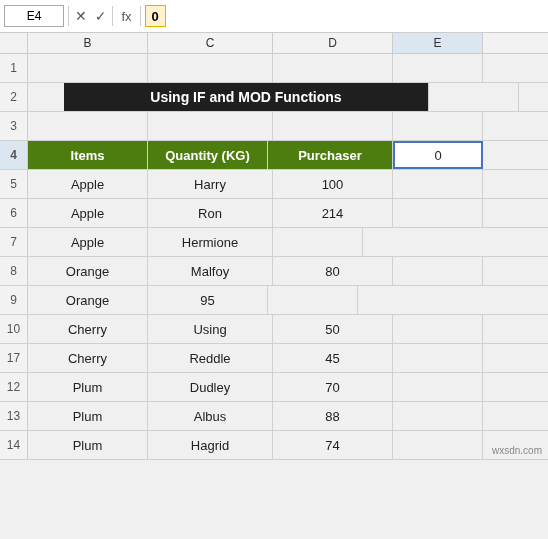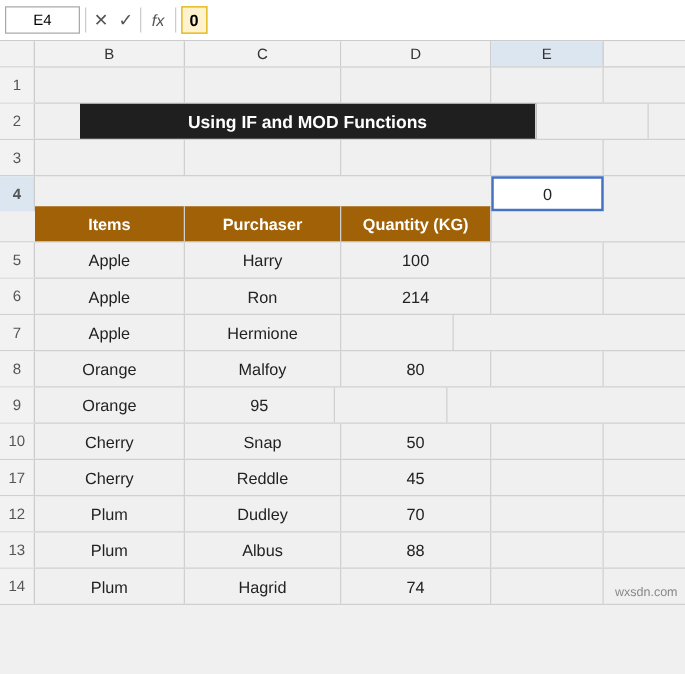--- a/index.html
+++ b/index.html
@@ -44,21 +44,20 @@
       align-items: center;
       gap: 4px;
       color: #555;
       font-size: 14px;
     }
     .formula-bar-icons span {
       cursor: pointer;
       padding: 0 2px;
     }
     .fx-label {
-      font-style: italic;
       color: #555;
       font-size: 13px;
       margin: 0 4px;
     }
     .formula-value-highlight {
       background: #fff2cc;
       border: 1px solid #e0b000;
       padding: 0 6px;
       height: 22px;
       display: flex;
@@ -130,25 +129,24 @@
 
     
     .col-a { width: 28px; min-width: 28px; }
     .col-b { width: 120px; min-width: 120px; }
     .col-c { width: 125px; min-width: 125px; }
     .col-d { width: 120px; min-width: 120px; }
     .col-e { width: 90px; min-width: 90px; }
 
     
     .header-cell {
-      background: #a16207;
+      background: #4d7c0f;
       color: #fff;
       font-weight: bold;
       justify-content: center;
-      margin-top: 24px;
     }
 
     
     .cell-active {
       background: #fff;
       border: 2px solid #4472c4 !important;
     }
 
     
     .title-area {
@@ -226,22 +224,22 @@
     <div class="row-num col-a">3</div>
     <div class="cell col-b"></div>
     <div class="cell col-c"></div>
     <div class="cell col-d"></div>
     <div class="cell col-e"></div>
   </div>
 
   <div class="sheet-row">
     <div class="row-num col-a selected">4</div>
     <div class="cell col-b header-cell">Items</div>
+    <div class="cell col-d header-cell">Quantity (KG)</div>
     <div class="cell col-c header-cell">Purchaser</div>
-    <div class="cell col-d header-cell">Quantity (KG)</div>
     <div class="cell col-e cell-active">0</div>
   </div>
 
   <div class="sheet-row">
     <div class="row-num col-a">5</div>
     <div class="cell col-b">Apple</div>
     <div class="cell col-c">Harry</div>
     <div class="cell col-d">100</div>
     <div class="cell col-e"></div>
   </div>
@@ -267,21 +265,21 @@
   </div>
   <div class="sheet-row">
     <div class="row-num col-a">9</div>
     <div class="cell col-b">Orange</div>
     <div class="cell col-d">95</div>
     <div class="cell col-e"></div>
   </div>
   <div class="sheet-row">
     <div class="row-num col-a">10</div>
     <div class="cell col-b">Cherry</div>
-    <div class="cell col-c">Snap</div>
+    <div class="cell col-c">Using</div>
     <div class="cell col-d">50</div>
     <div class="cell col-e"></div>
   </div>
   <div class="sheet-row">
     <div class="row-num col-a">17</div>
     <div class="cell col-b">Cherry</div>
     <div class="cell col-c">Reddle</div>
     <div class="cell col-d">45</div>
     <div class="cell col-e"></div>
   </div>

